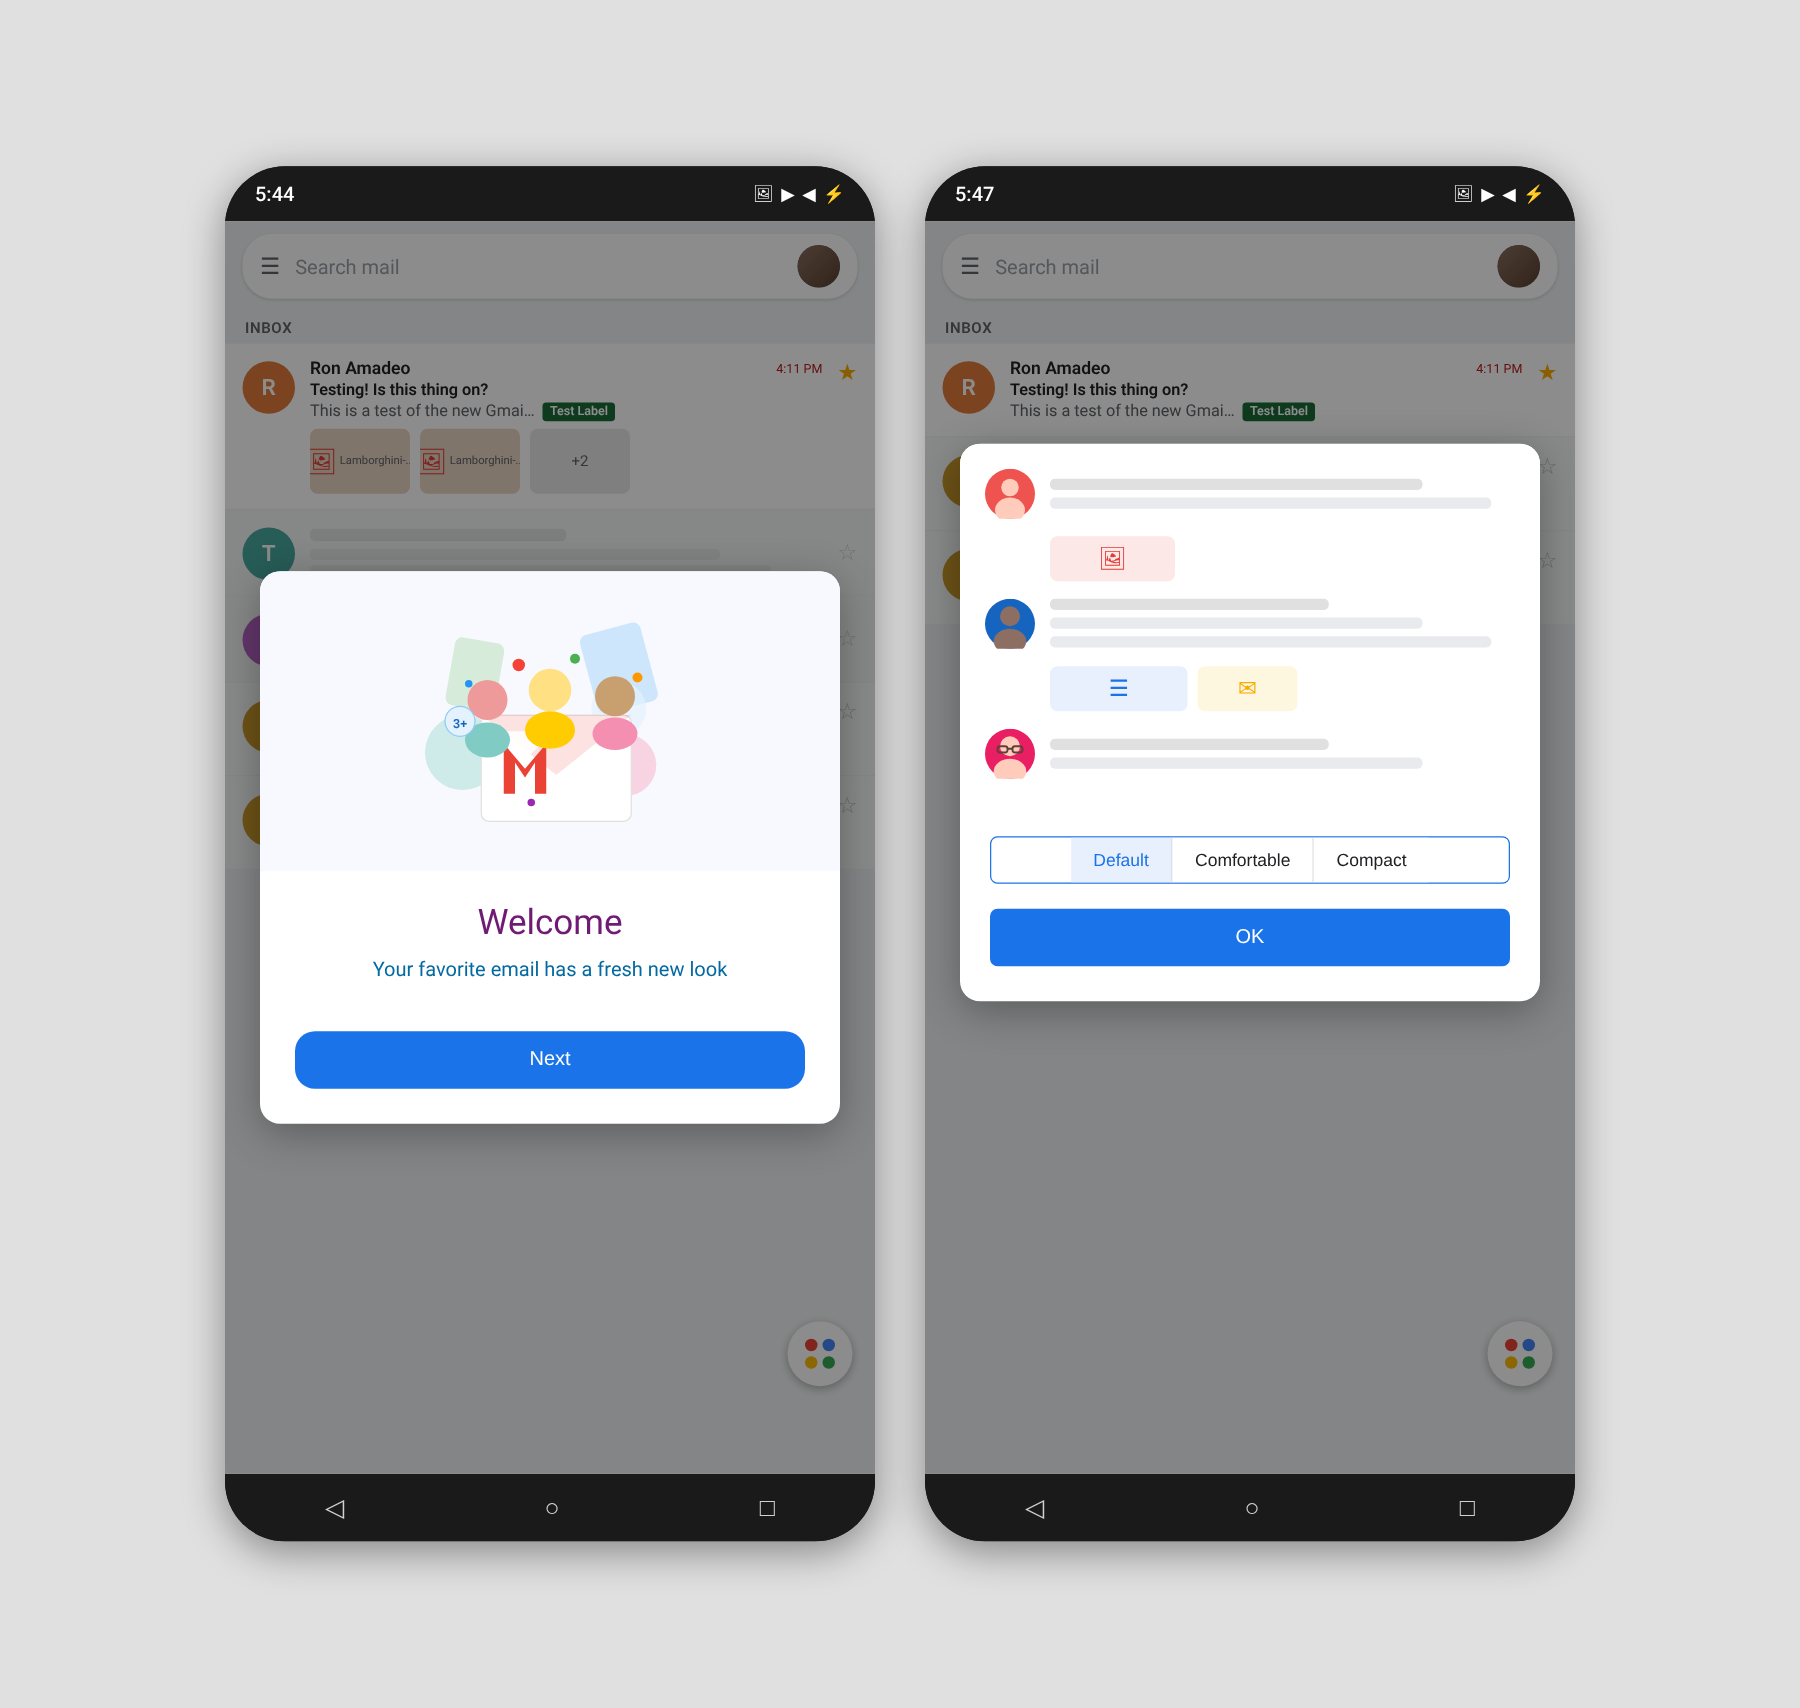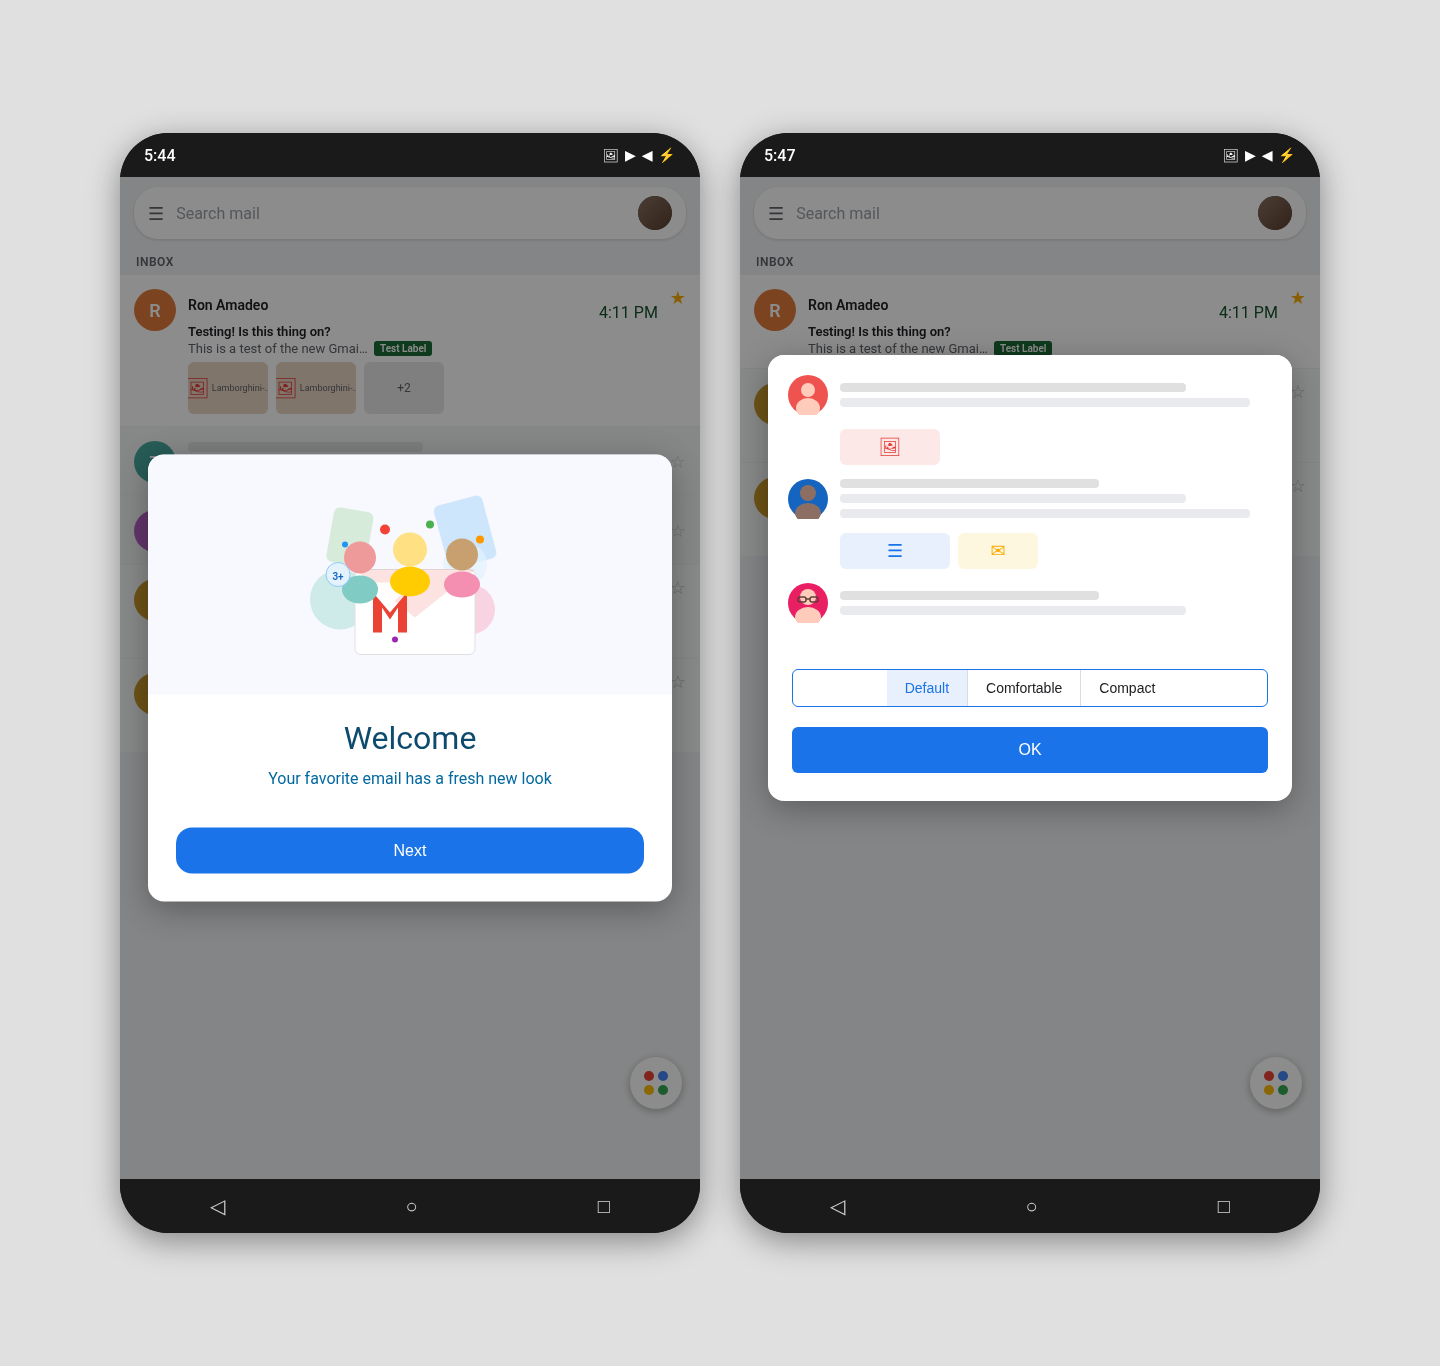--- a/index.html
+++ b/index.html
@@ -9,21 +9,21 @@
       background: #e0e0e0;
       display: flex;
       justify-content: center;
       align-items: center;
       gap: 40px;
       font-family: 'Roboto', Arial, sans-serif;
     }
 
     
     .phone {
-      width: 580px;
+      width: 520px;
       height: 1100px;
       background: #1a1a1a;
       border-radius: 48px;
       overflow: hidden;
       position: relative;
       box-shadow: 0 8px 32px rgba(0,0,0,0.4);
       display: flex;
       flex-direction: column;
     }
 
@@ -137,23 +137,22 @@
       justify-content: space-between;
       align-items: center;
       margin-bottom: 2px;
     }
     .email-sender {
       font-size: 14px;
       font-weight: 600;
       color: #202124;
     }
     .email-time {
-      font-size: 16px;
-      color: #14532d;
-      margin-top: 16px;
+      font-size: 10px;
+      color: #b91c1c;
     }
     .email-subject {
       font-size: 13px;
       font-weight: 600;
       color: #202124;
       margin-bottom: 2px;
     }
     .email-preview-row {
       display: flex;
       align-items: center;
@@ -256,23 +255,23 @@
       display: flex;
       align-items: center;
       justify-content: center;
       position: relative;
     }
     .welcome-dialog .dialog-body {
       padding: 24px 28px 28px;
       text-align: center;
     }
     .welcome-title {
-      font-size: 32px;
+      font-size: 28px;
       font-weight: 400;
-      color: #0c4a6e;
+      color: #701a75;
       margin-bottom: 10px;
       text-align: center;
     }
     .welcome-subtitle {
       font-size: 16px;
       color: #0369a1;
       line-height: 1.5;
       margin-bottom: 37px;
     }
     .btn-next {

